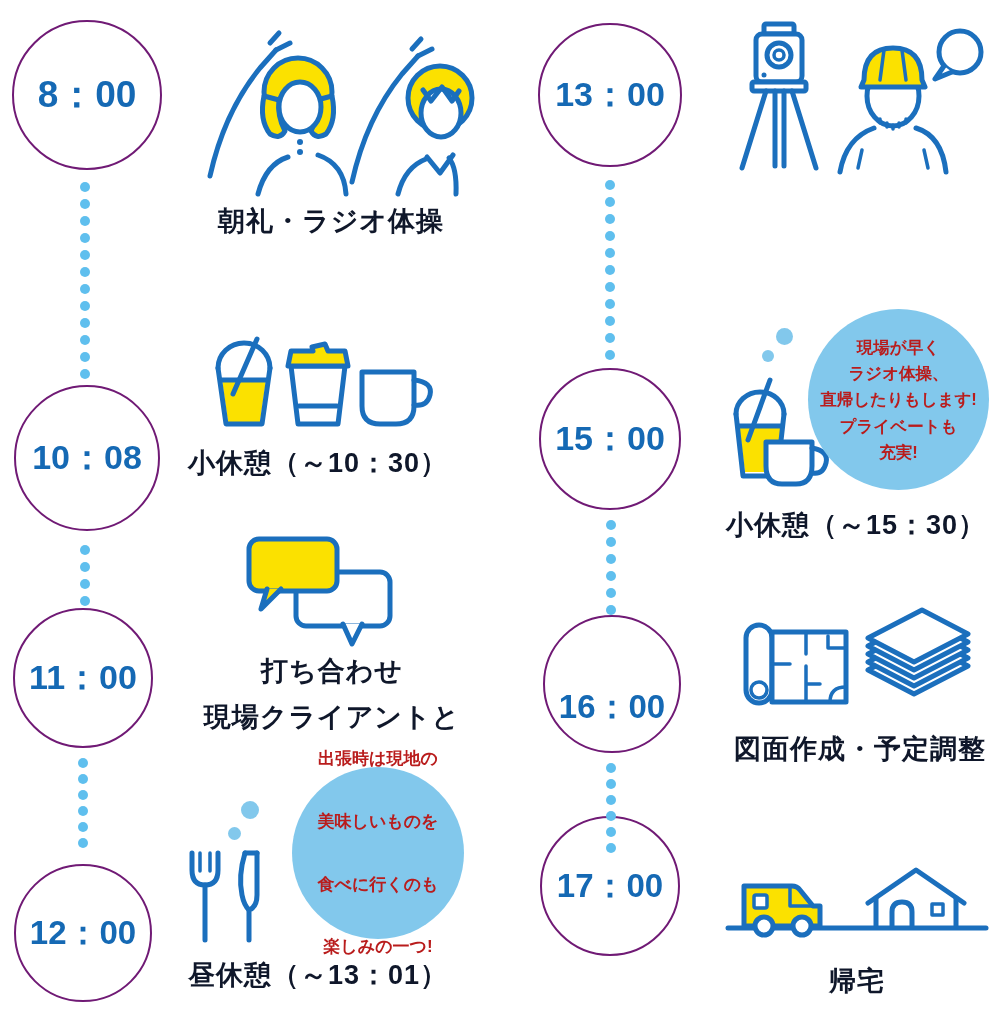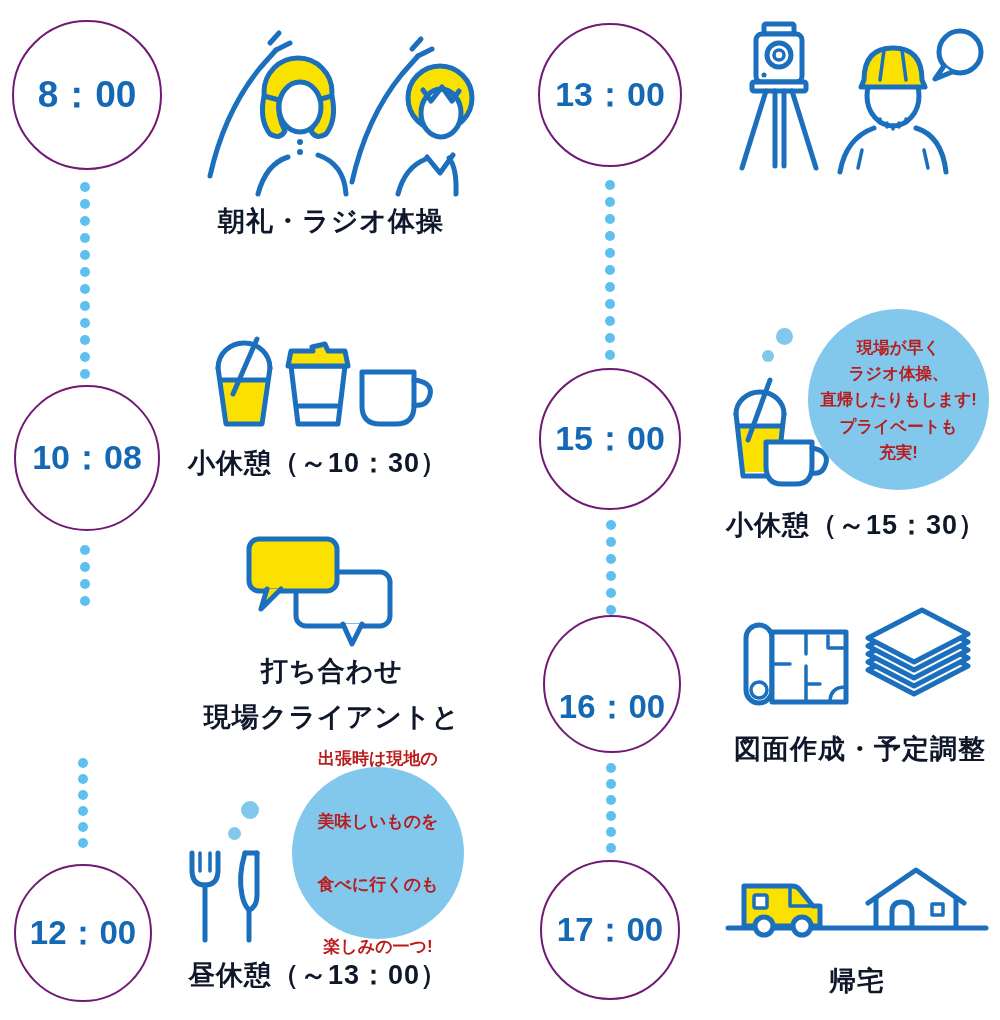--- a/index.html
+++ b/index.html
@@ -38,33 +38,36 @@
 <body>
 
 <div class="canvas">
 
   <div class="time-circle" style="left:12px;top:20px;width:150px;height:150px;">
     <span class="time-text" style="font-size:37px;">8：00</span>
   </div>
   <div class="time-circle" style="left:14px;top:385px;width:146px;height:146px;">
     <span class="time-text" style="font-size:34px;">10：08</span>
   </div>
+  <div class="time-circle" style="left:13px;top:608px;width:140px;height:140px;">
+    <span class="time-text" style="font-size:34px;">11：00</span>
+  </div>
   <div class="time-circle" style="left:14px;top:864px;width:138px;height:138px;">
     <span class="time-text" style="font-size:33px;">12：00</span>
   </div>
   <div class="time-circle" style="left:538px;top:23px;width:144px;height:144px;">
     <span class="time-text" style="font-size:34px;">13：00</span>
   </div>
   <div class="time-circle" style="left:539px;top:368px;width:142px;height:142px;">
     <span class="time-text" style="font-size:34px;">15：00</span>
   </div>
   <div class="time-circle" style="left:543px;top:615px;width:138px;height:138px;">
     <span class="time-text" style="font-size:33px;margin-top:47px;">16：00</span>
   </div>
-  <div class="time-circle" style="left:540px;top:860px;width:140px;height:140px;">
+  <div class="time-circle" style="left:540px;top:816px;width:140px;height:140px;">
     <span class="time-text" style="font-size:33px;">17：00</span>
   </div>
 
   <div class="dots" style="left:80px;top:182px;gap:7px;">
       <span class="dot"></span>
       <span class="dot"></span>
       <span class="dot"></span>
       <span class="dot"></span>
       <span class="dot"></span>
       <span class="dot"></span>
@@ -179,21 +182,21 @@
     <path d="M61,3 Q54,26 58,45 Q60,55 65,60"></path>
   </svg>
   <span class="bubble-dot" style="left:241px;top:801px;width:18px;height:18px;"></span>
   <span class="bubble-dot" style="left:228px;top:827px;width:13px;height:13px;"></span>
   <div class="bubble" style="left:292px;top:767px;width:172px;height:172px;font-size:17px;line-height:1.62;gap:35px;">
     <span>出張時は現地の</span>
     <span>美味しいものを</span>
     <span>食べに行くのも</span>
     <span>楽しみの一つ!</span>
   </div>
-  <div class="label" style="left:318px;top:957px;">昼休憩（～13：00）</div>
+  <div class="label" style="left:318px;top:957px;">昼休憩（～13：01）</div>
 
   <svg class="ic" style="left:728px;top:22px;" width="255" height="152" viewBox="0 0 255 152">
     <rect x="36" y="2" width="30" height="10" rx="2"></rect>
     <rect class="fw" x="28" y="12" width="46" height="48" rx="6"></rect>
     <circle cx="51" cy="33" r="12"></circle>
       <circle class="thin" cx="51" cy="33" r="5"></circle>
     <circle class="fb" cx="36" cy="53" r="2.5"></circle>
     <rect class="fw" x="24" y="60" width="54" height="9" rx="2"></rect>
     <path d="M38,69 L14,146"></path>
       <path d="M64,69 L88,146"></path>

